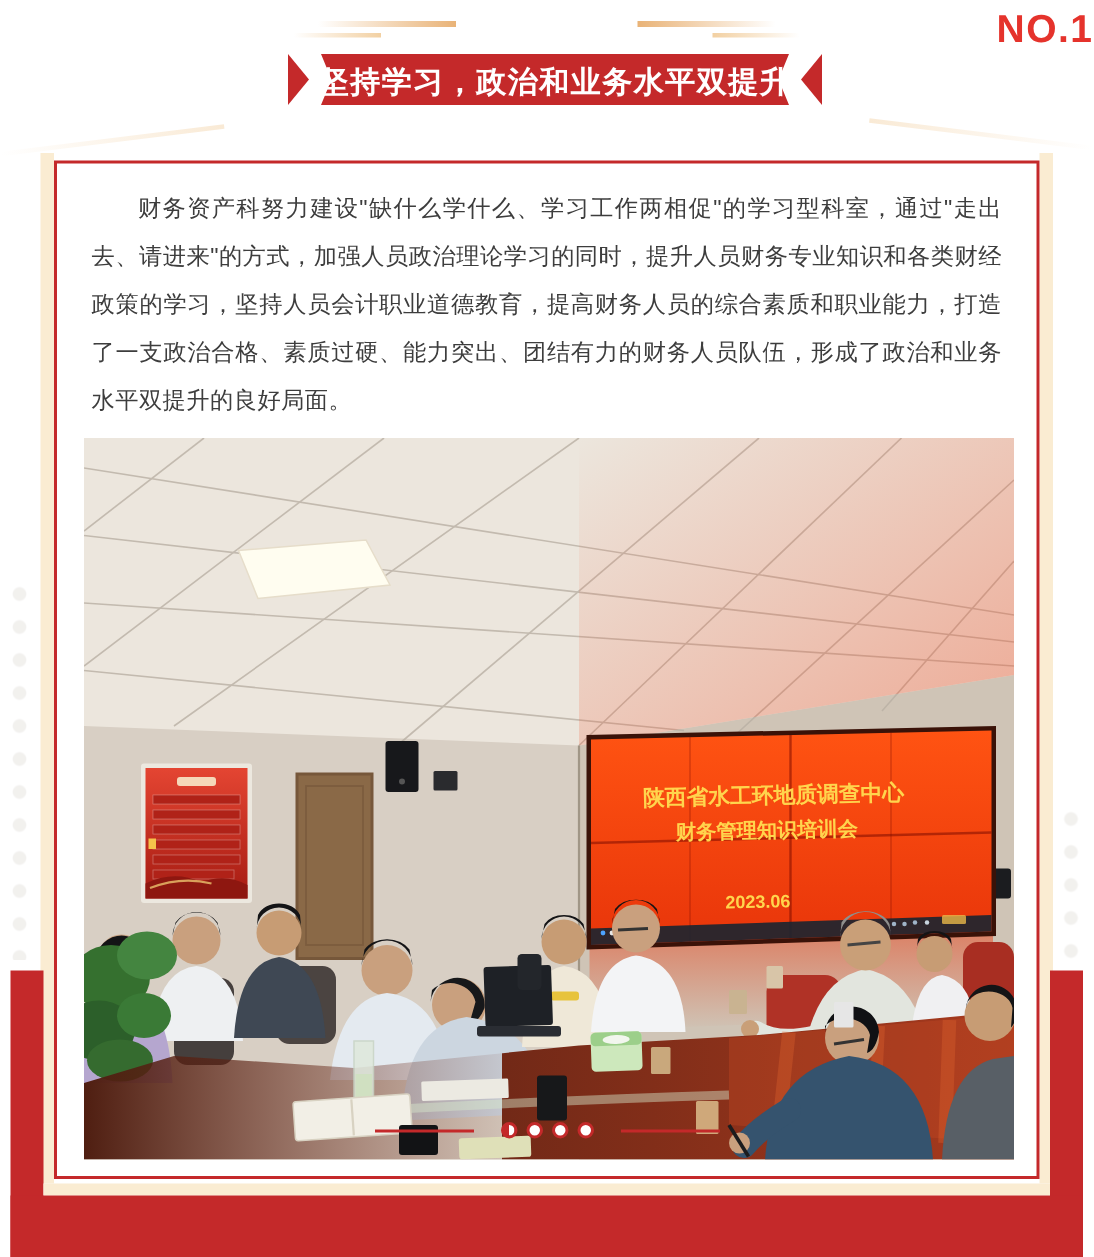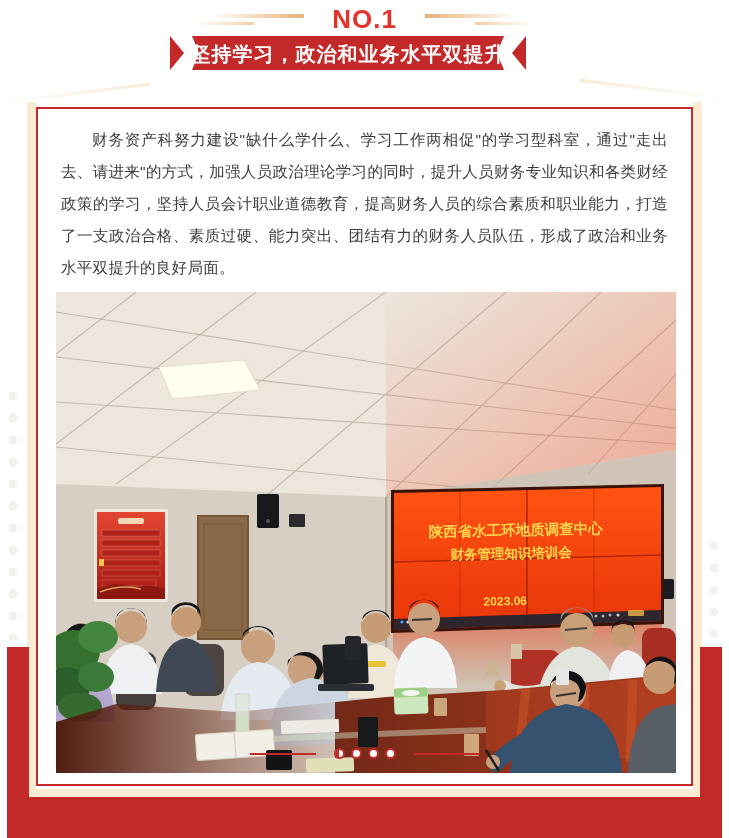--- a/index.html
+++ b/index.html
@@ -4,30 +4,30 @@
 <style>
   html,body{margin:0;padding:0;}
   body{
     width:729px;height:838px;position:relative;overflow:hidden;
     background:#ffffff;
     font-family:"Liberation Sans","DejaVu Sans",sans-serif;
   }
   
   .hdr{position:absolute;top:0;left:0;width:729px;height:34px;}
   .no1{
-    position:absolute;top:4px;left:0;width:729px;text-align:center;
+    position:absolute;top:4px;left:0;width:729px;text-align:right;
     font-size:26px;font-weight:bold;color:#e5332c;letter-spacing:1px;
   }
   .speed{position:absolute;height:4px;}
   .speed.l1{top:14px;left:212px;width:92px;background:linear-gradient(to left,#e9b377,rgba(233,179,119,0));}
   .speed.l2{top:22px;left:196px;width:58px;height:3px;background:linear-gradient(to left,#f2d0a2,rgba(242,208,162,0));}
   .speed.r1{top:14px;left:425px;width:92px;background:linear-gradient(to right,#e9b377,rgba(233,179,119,0));}
   .speed.r2{top:22px;left:475px;width:58px;height:3px;background:linear-gradient(to right,#f2d0a2,rgba(242,208,162,0));}
   
-  .ribbon{position:absolute;top:36px;left:168px;width:360px;height:40px;}
+  .ribbon{position:absolute;top:36px;left:190px;width:360px;height:40px;}
   .ribbon svg{display:block;}
   .ribbon-text{font-size:20px;font-weight:bold;fill:#ffffff;letter-spacing:1px;}
   
   .diag{position:absolute;height:3px;opacity:.45;}
   .diag.l{top:92px;left:0;width:150px;transform:rotate(-7deg);background:linear-gradient(to left,#f2d0a2,rgba(242,208,162,0));}
   .diag.r{top:88px;left:579px;width:150px;transform:rotate(7deg);background:linear-gradient(to right,#f2d0a2,rgba(242,208,162,0));}
   
   .cream-v{position:absolute;top:102px;width:9px;height:687px;background:#faecd2;}
   .cream-v.left{left:27px;}
   .cream-v.right{left:693px;}

